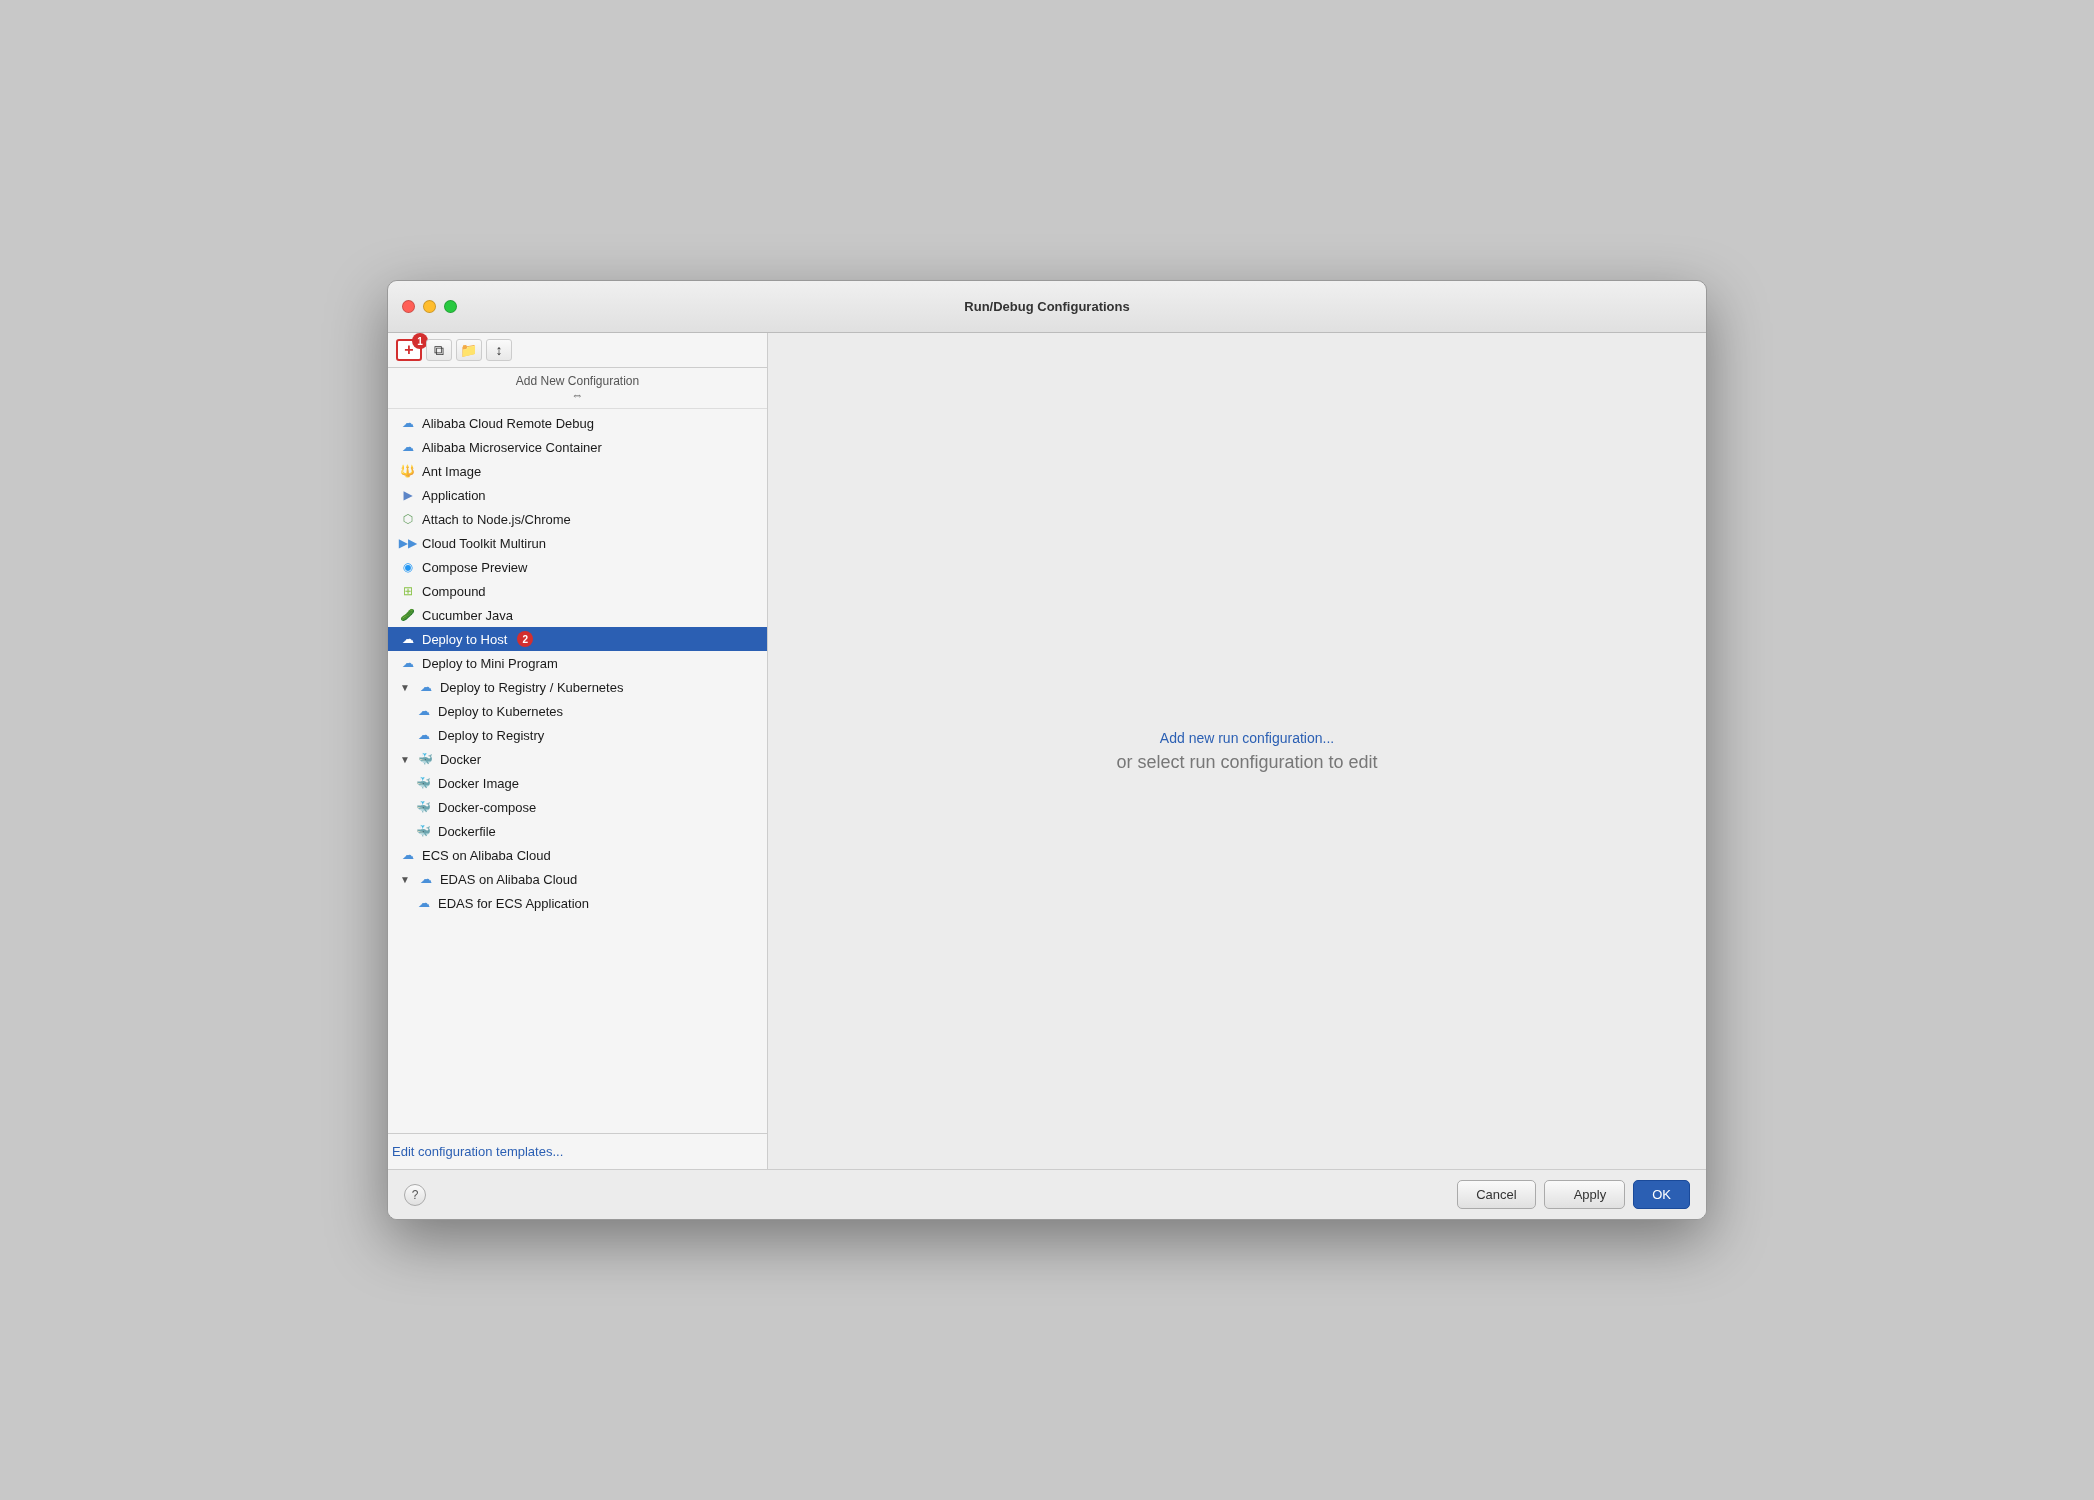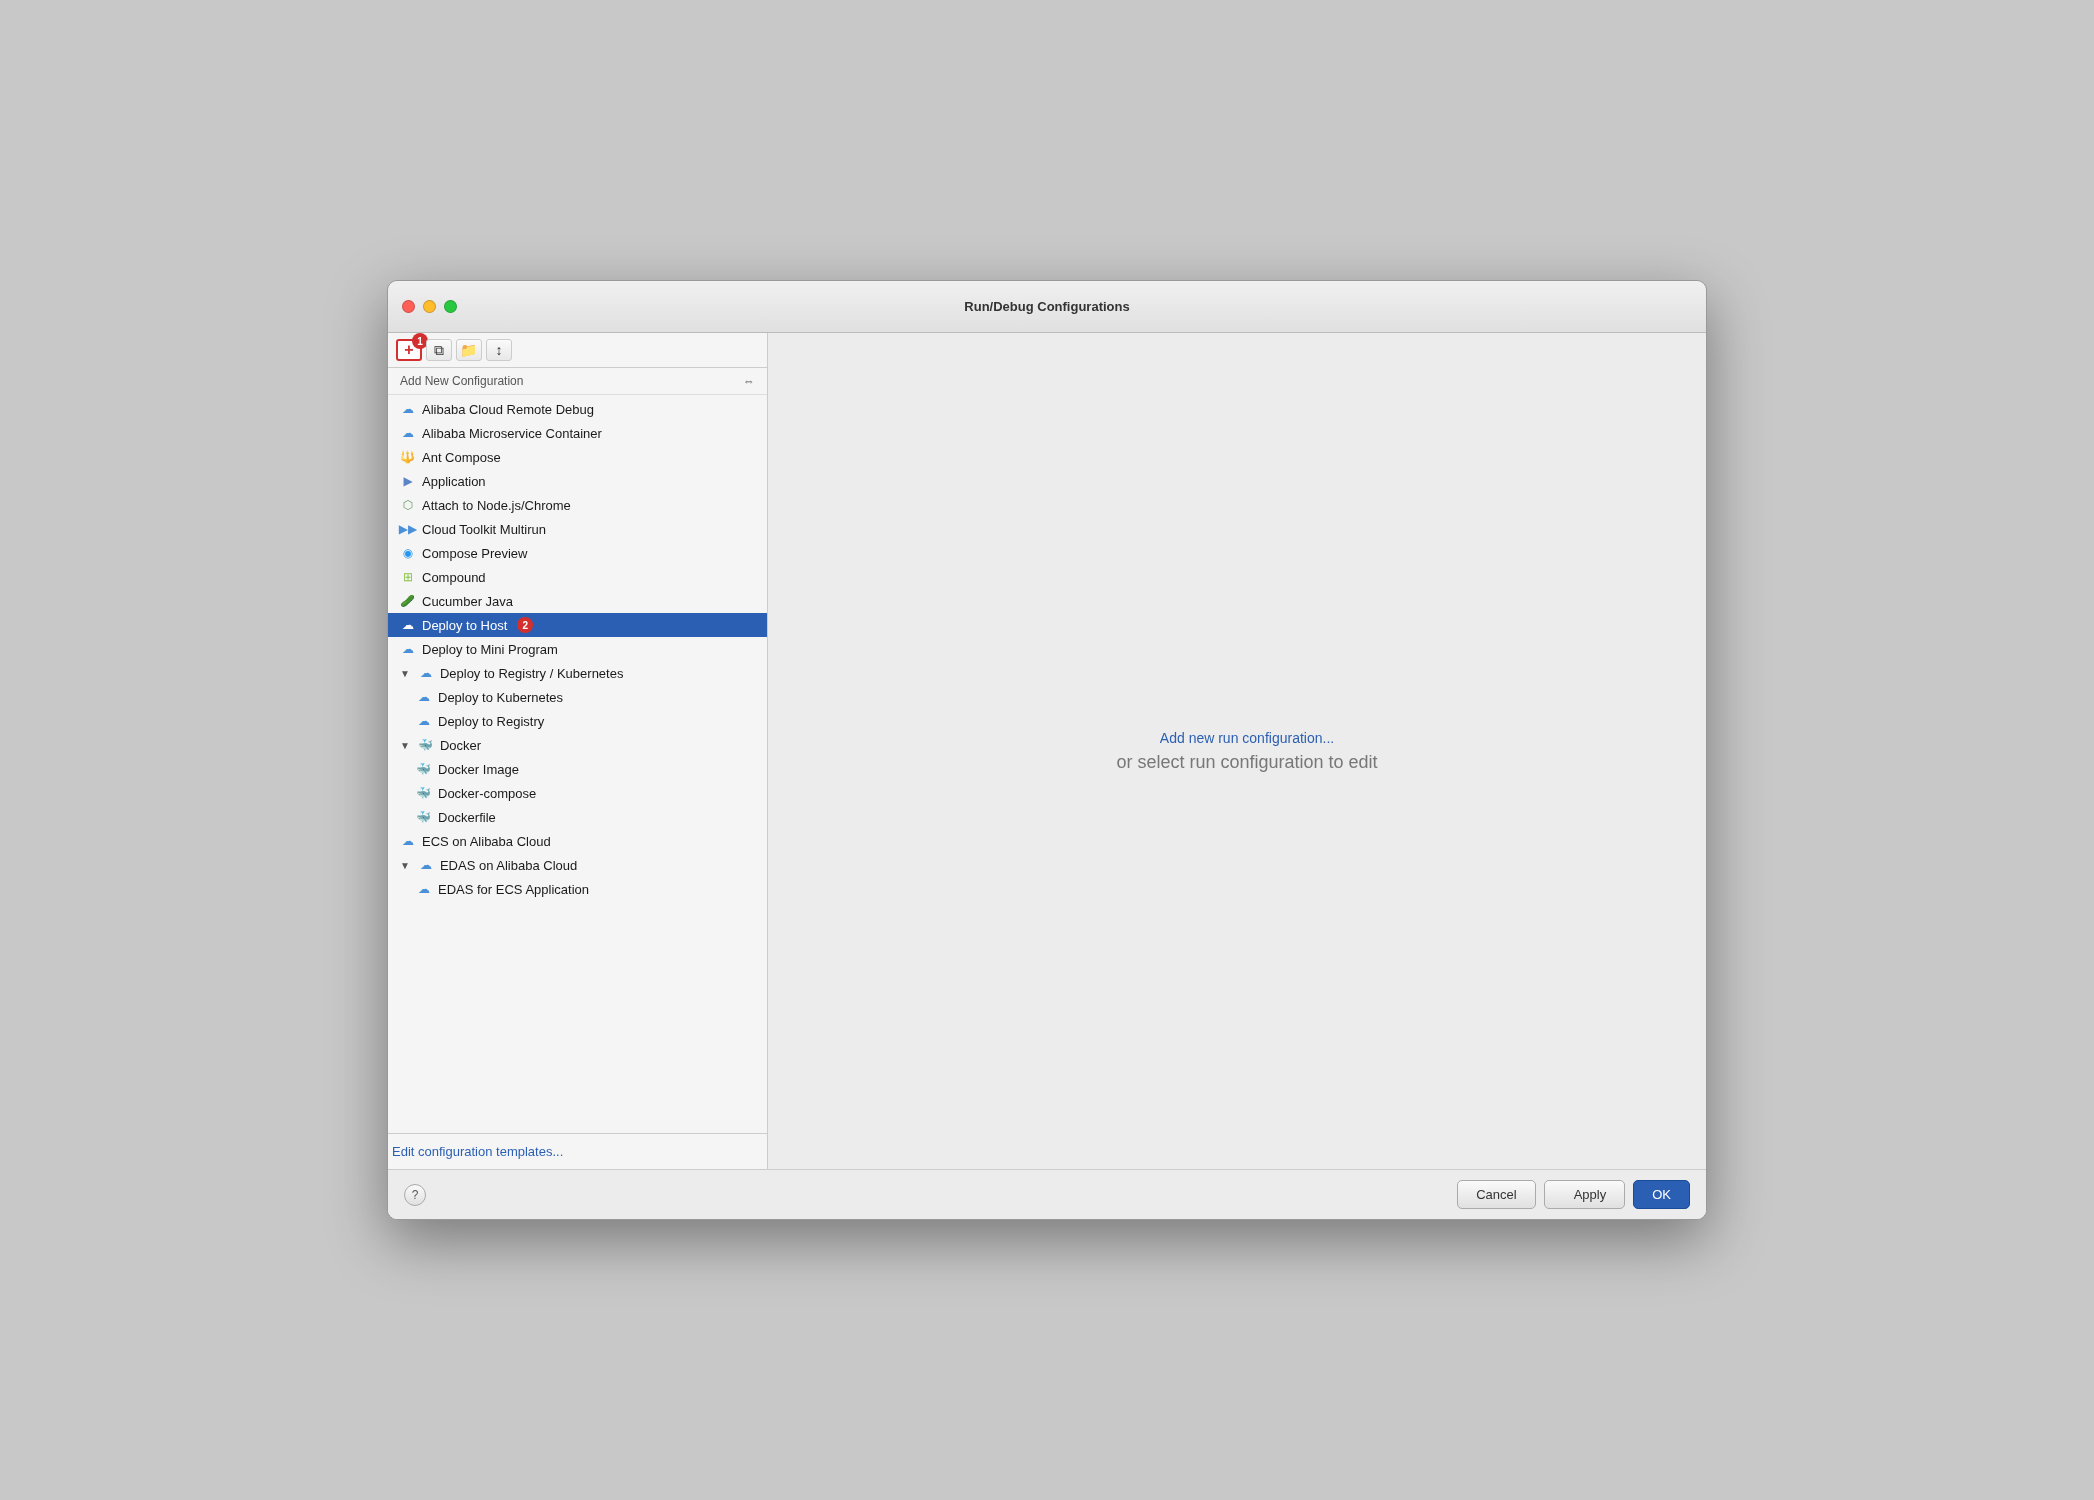--- a/index.html
+++ b/index.html
@@ -115,20 +115,21 @@
     }
     .add-config-header {
       padding: 6px 12px;
       font-size: 12px;
       color: #555;
       border-bottom: 1px solid #ddd;
       display: flex;
       align-items: center;
       justify-content: space-between;
       background: #f5f5f5;
+      flex-direction: column;
     }
     .config-list {
       flex: 1;
       overflow-y: auto;
       padding: 2px 0;
     }
     .config-list::-webkit-scrollbar {
       width: 8px;
     }
     .config-list::-webkit-scrollbar-track {
@@ -326,21 +327,21 @@
           <span>Alibaba Cloud Remote Debug</span>
         </div>
 
         <div class="list-item">
           <span class="item-icon icon-cloud">☁</span>
           <span>Alibaba Microservice Container</span>
         </div>
 
         <div class="list-item">
           <span class="item-icon">🔱</span>
-          <span>Ant Compose</span>
+          <span>Ant Image</span>
         </div>
 
         <div class="list-item">
           <span class="item-icon icon-app">▶</span>
           <span>Application</span>
         </div>
 
         <div class="list-item">
           <span class="item-icon icon-node">⬡</span>
           <span>Attach to Node.js/Chrome</span>

